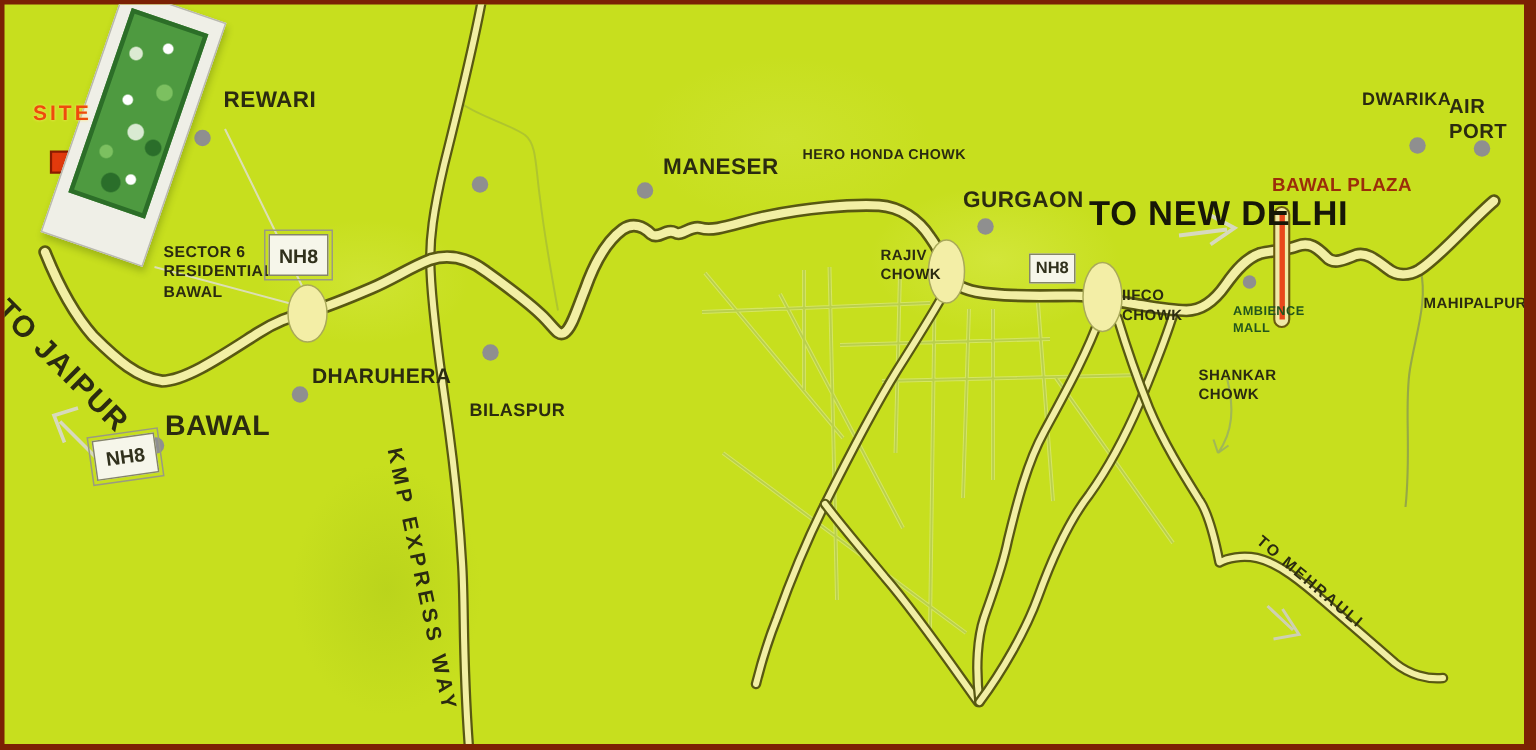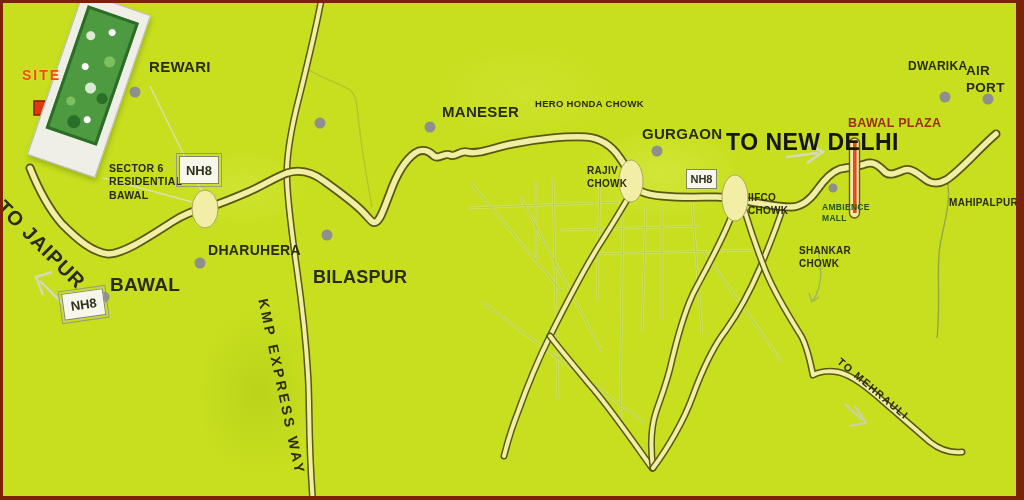--- a/index.html
+++ b/index.html
@@ -176,21 +176,21 @@
   <div class="lbl" style="left:963px;top:59px;font-size:13.5px;">AIR PORT</div>
   <div class="lbl" style="left:946px;top:194px;font-size:10px;">MAHIPALPUR</div>
   <div class="lbl" style="left:584px;top:162px;font-size:10px;">RAJIV
 CHOWK</div>
   <div class="lbl" style="left:745px;top:157px;font-size:10px;margin-top:32px;">IIFCO
 CHOWK</div>
   <div class="lbl" style="left:819px;top:199px;font-size:8.5px;color:#23551c;">AMBIENCE
 MALL</div>
   <div class="lbl" style="left:796px;top:229px;font-size:10px;margin-top:13px;">SHANKAR
 CHOWK</div>
-  <div class="lbl" style="left:310px;top:263px;font-size:18px;">BILASPUR</div>
+  <div class="lbl" style="left:310px;top:263px;font-size:12px;">BILASPUR</div>
   <div class="lbl" style="left:205px;top:239px;font-size:14px;">DHARUHERA</div>
   <div class="lbl" style="left:107px;top:270px;font-size:19px;">BAWAL</div>
   <div class="lbl" style="left:6px;top:192px;font-size:20px;letter-spacing:1px;transform:rotate(45deg);">TO JAIPUR</div>
   <div class="lbl" style="left:268px;top:294px;font-size:14px;letter-spacing:3px;transform:rotate(78deg);">KMP EXPRESS WAY</div>
   <div class="lbl" style="left:840px;top:352px;font-size:10.5px;letter-spacing:1.5px;transform:rotate(40deg);">TO MEHRAULI</div>
 
   <div class="badge double" style="left:58px;top:291px;width:40px;height:25px;font-size:13px;transform:rotate(-8deg);">
     <span>NH8</span>
   </div>
   <div class="badge double" style="left:176px;top:153px;width:38px;height:26px;font-size:13px;">

